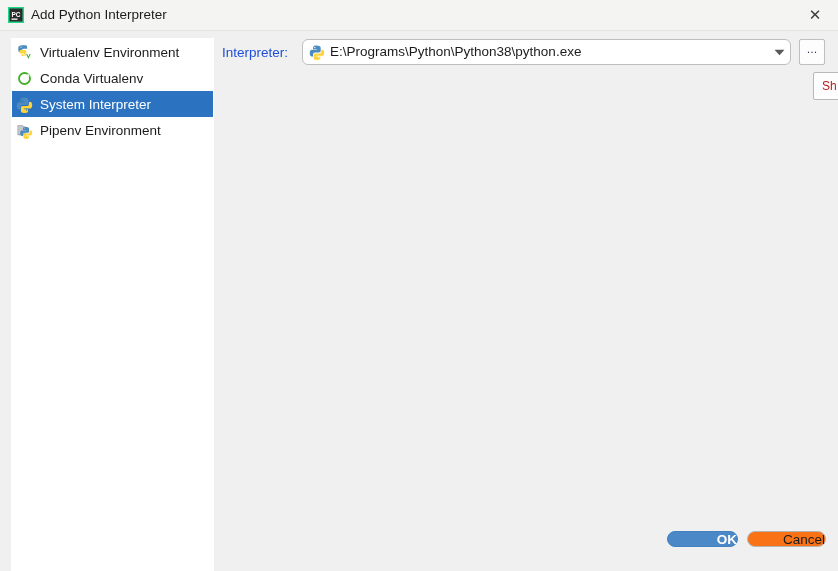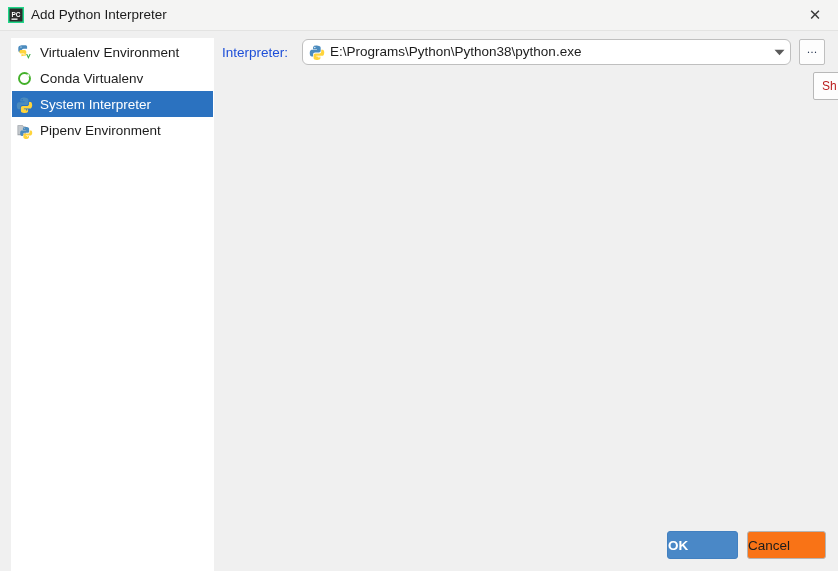--- a/index.html
+++ b/index.html
@@ -198,26 +198,26 @@
   .aux-btn-label {
     font-size: 12px;
     color: #b91c1c;
     line-height: 16px;
     white-space: nowrap;
   }
 
   
   .btn {
     position: absolute;
-    height: 28px;
-    border-radius: 3px;
-    box-sizing: border-box;
-    display: flex;
-    align-items: center;
-    justify-content: flex-start;
+    height: 16px;
+    border-radius: 11px;
+    box-sizing: border-box;
+    display: flex;
+    align-items: center;
+    justify-content: flex-end;
     font-size: 13.5px;
     cursor: default;
     user-select: none;
   }
   .btn-ok {
     left: 667px; top: 531px;
     width: 71px;
     background: #4a88c7;
     border: 1px solid #4280c0;
     color: #ffffff;

